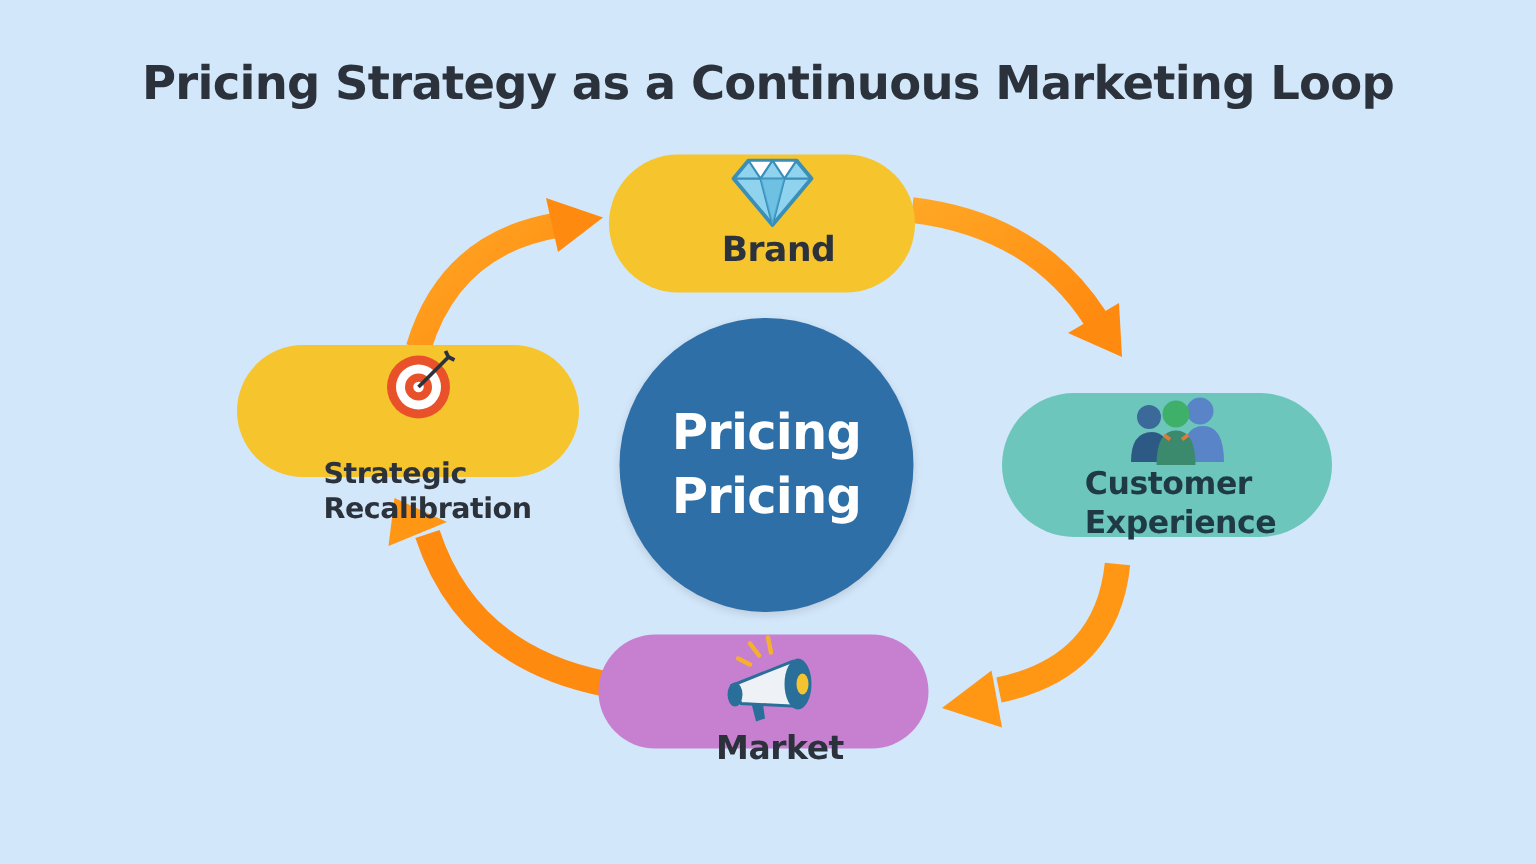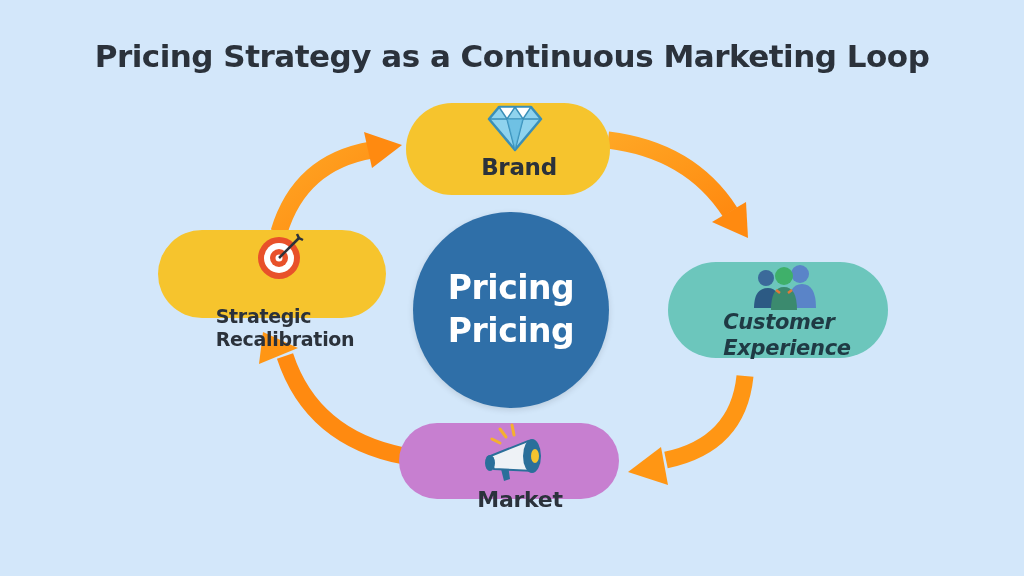--- a/index.html
+++ b/index.html
@@ -21,21 +21,21 @@
     box-sizing: border-box;
     flex-direction: column;
   }
   .node .label {
     font-weight: bold; color: #2b323b; line-height: 1.22;
     letter-spacing: -0.3px;
   }
   .node .icon { flex: 0 0 auto; display: block; }
   #brand { left: 406px; top: 103px; width: 204px; height: 92px; background: #f6c42d; padding-left: 14px; }
   #brand .label { font-size: 23px; margin-left: 8px; }
-  #customer { left: 668px; top: 262px; width: 220px; height: 96px; background: #6cc6bc; padding-left: 14px; font-style: italic; }
+  #customer { left: 668px; top: 262px; width: 220px; height: 96px; background: #6cc6bc; padding-left: 14px; }
   #customer .label { font-size: 21px; margin-left: 4px; color: #1f3a44; }
   #market { left: 399px; top: 423px; width: 220px; height: 76px; background: #c77fd0; padding-left: 14px; }
   #market .label { font-size: 22px; margin-left: 8px; }
   #recal { left: 158px; top: 230px; width: 228px; height: 88px; background: #f6c42d; padding-left: 20px; gap: 25px; }
   #recal .label { font-size: 19px; margin-left: 6px; }
   .center {
     position: absolute; left: 413px; top: 212px; width: 196px; height: 196px;
     border-radius: 50%; background: #2f6fa8;
     display: flex; align-items: center; justify-content: center; text-align: center;
     box-shadow: 0 2px 6px rgba(0,0,0,0.12);

